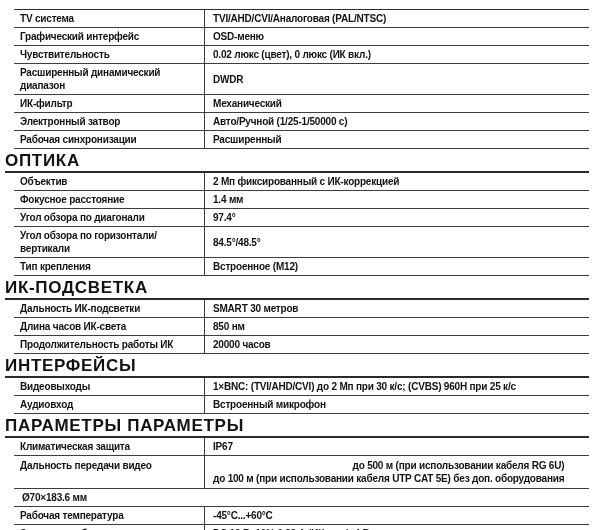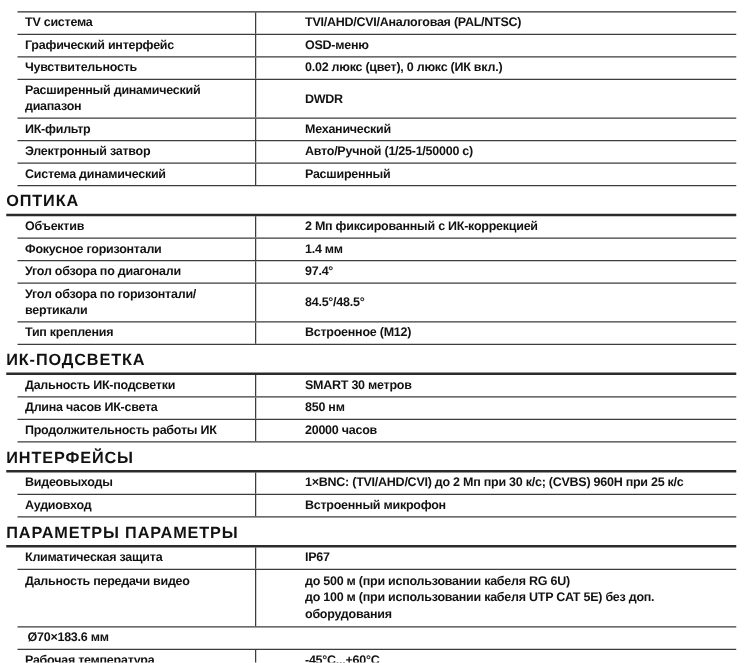--- a/index.html
+++ b/index.html
@@ -18,52 +18,52 @@
   .spec-table {
     margin: 9px 11px 0 5px;
   }
   .rows {
     margin-left: 9px;
   }
   .group.first .rows {
     border-top: 1.5px solid #2e2e2e;
   }
   .section-title {
-    font-size: 13px;
+    font-size: 17px;
     font-weight: 700;
     letter-spacing: 0.7px;
     padding: 5px 0 4px 0;
     border-bottom: 2px solid #2b2b2b;
     line-height: 13px;
   }
   .row {
     display: flex;
     border-bottom: 1px solid #3d3d3d;
     min-height: 17px;
     font-size: 10px;
     font-weight: 700;
     letter-spacing: -0.2px;
     line-height: 13px;
-    gap: 31px;
   }
   .row .label {
     flex: 0 0 191px;
     width: 191px;
     box-sizing: border-box;
     padding: 2px 4px 2px 6px;
     border-right: 1px solid #3d3d3d;
     display: flex;
     align-items: center;
   }
   .row .value {
     flex: 1;
     padding: 2px 4px 2px 8px;
     display: flex;
     align-items: center;
     white-space: pre-line;
+    text-align: right;
   }
   .row.multiline .label {
     align-items: flex-start;
     padding-top: 3px;
   }
   .row.multiline .value {
     padding-top: 3px;
     padding-bottom: 3px;
   }
 </style>
@@ -91,34 +91,34 @@
         </div>
         <div class="row">
           <div class="label">ИК-фильтр</div>
           <div class="value">Механический</div>
         </div>
         <div class="row">
           <div class="label">Электронный затвор</div>
           <div class="value">Авто/Ручной (1/25-1/50000 с)</div>
         </div>
         <div class="row">
-          <div class="label">Система динамический</div>
+          <div class="label">Рабочая синхронизации</div>
           <div class="value">Расширенный</div>
         </div>
       </div>
     </div>
     <div class="group">
       <div class="section-title">ОПТИКА</div>
       <div class="rows">
         <div class="row">
           <div class="label">Объектив</div>
           <div class="value">2 Мп фиксированный с ИК-коррекцией</div>
         </div>
         <div class="row">
-          <div class="label">Фокусное горизонтали</div>
+          <div class="label">Фокусное расстояние</div>
           <div class="value">1.4 мм</div>
         </div>
         <div class="row">
           <div class="label">Угол обзора по диагонали</div>
           <div class="value">97.4°</div>
         </div>
         <div class="row">
           <div class="label">Угол обзора по горизонтали/вертикали</div>
           <div class="value">84.5°/48.5°</div>
         </div>

